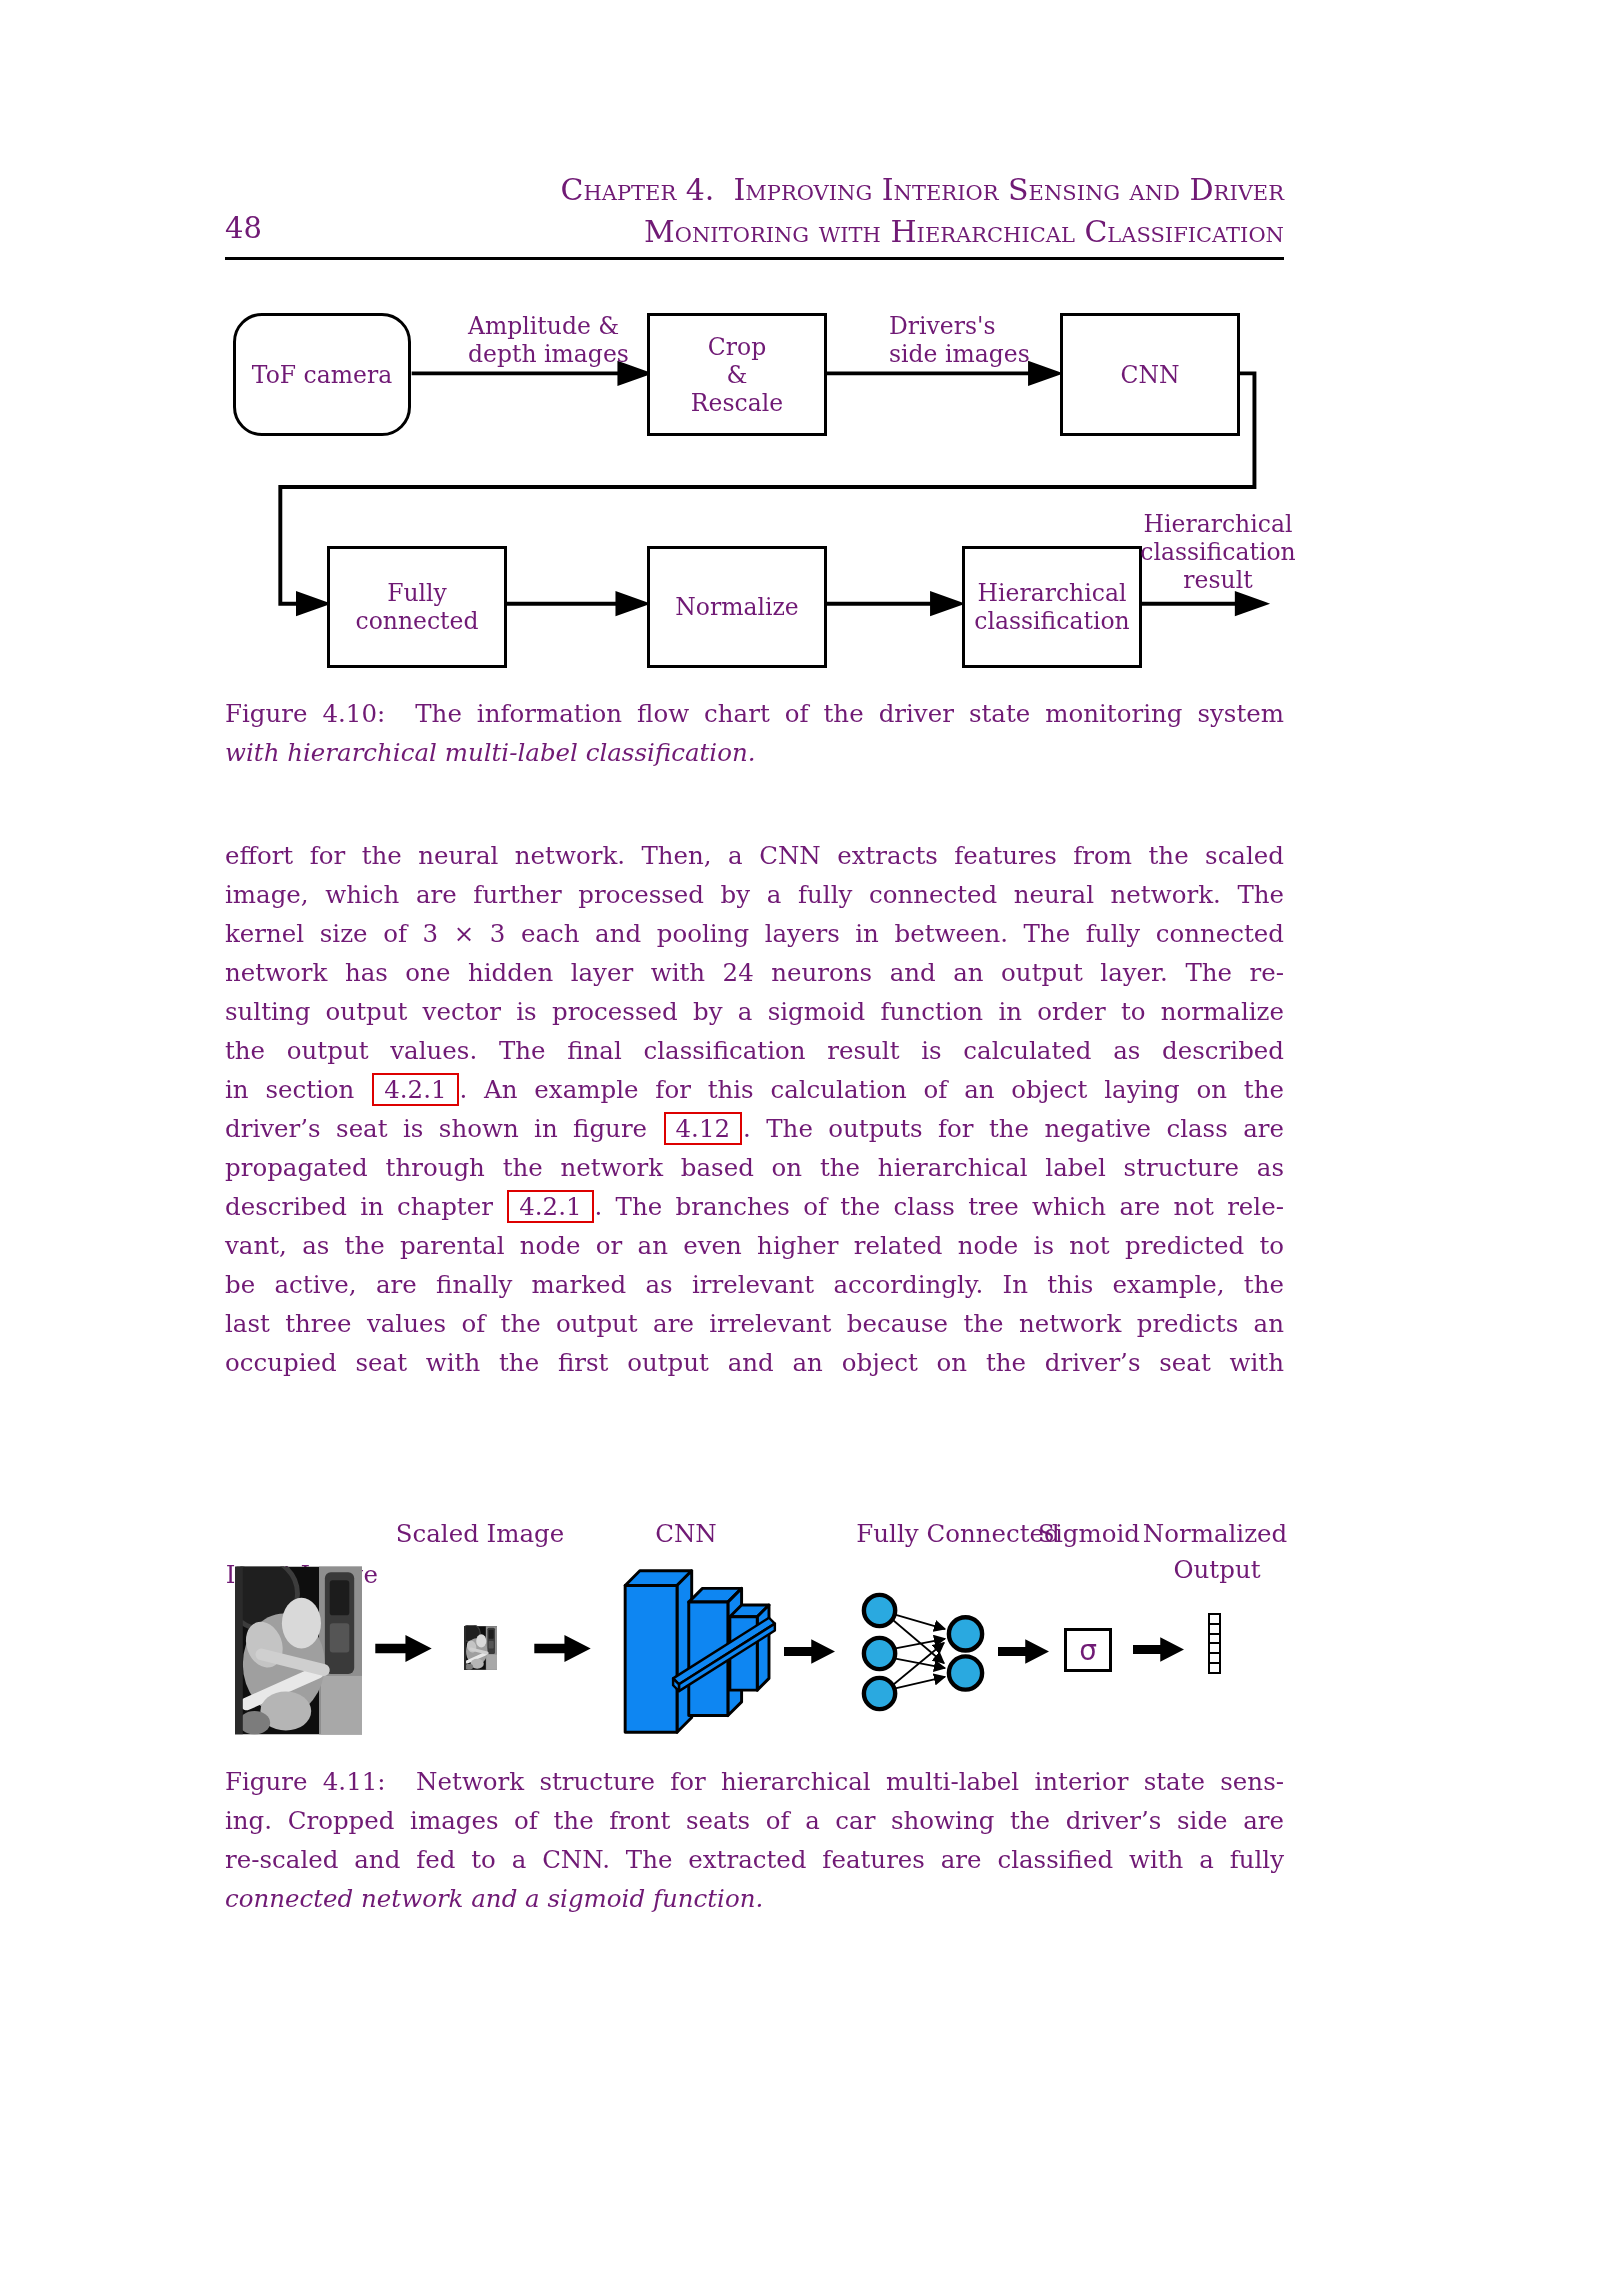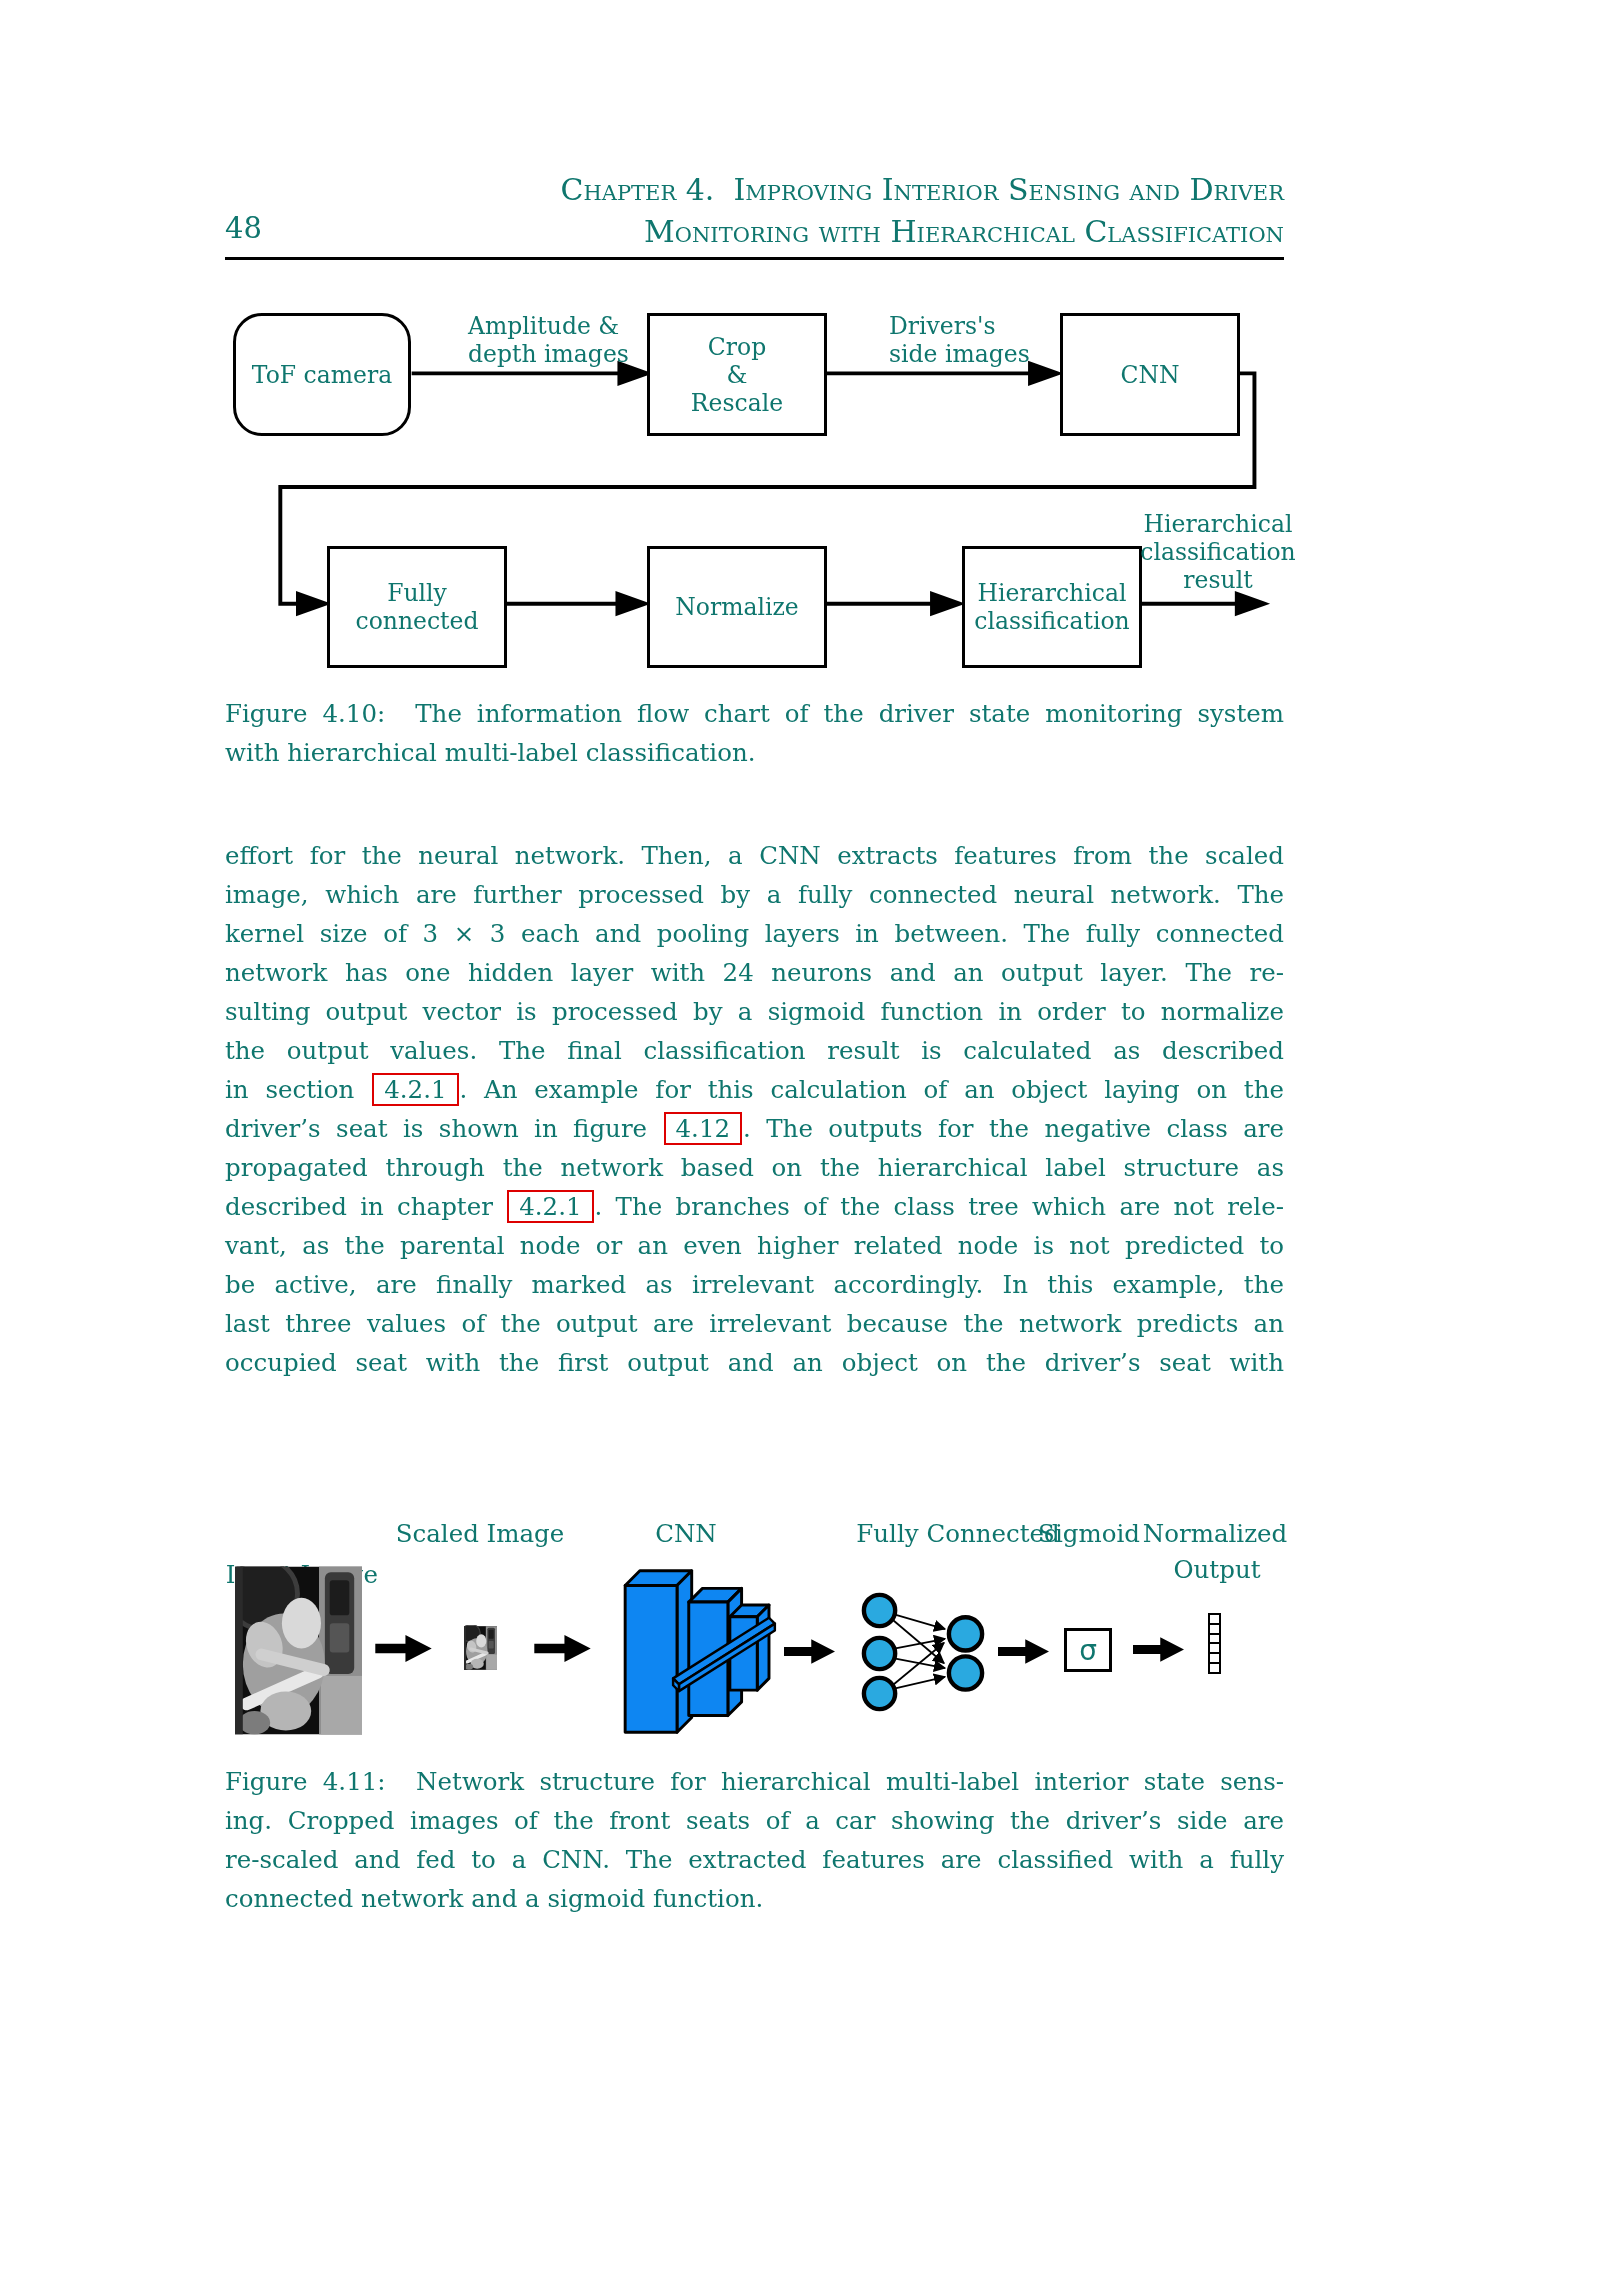--- a/index.html
+++ b/index.html
@@ -1,38 +1,38 @@
 <!DOCTYPE html>
 <html style="--cnn-blue: #0e86f2; --node-blue: #2aa9e0; --link-red: #dd0000;"><head>
 <meta charset="utf-8">
 <style>
   html,body{margin:0;padding:0;background:#ffffff;}
   #page{
     position:relative; width:1621px; height:2293px; background:#ffffff;
-    font-family:"DejaVu Serif","Liberation Serif",serif; color:#0f766e; overflow:hidden;
+    font-family:"DejaVu Serif","Liberation Serif",serif; color:#701a75; overflow:hidden;
   }
   
   #running-head{position:absolute; left:225px; top:169px; width:1059px; text-align:right;}
   .hline{font-variant:small-caps; font-size:30px; line-height:42px; white-space:nowrap;}
   #page-number{position:absolute; left:225px; top:211px; font-size:29px;}
   #head-rule{position:absolute; left:225px; top:257px; width:1059px; height:2.9px; background:#000;}
 
   
   #fig410-lines{position:absolute; left:0; top:0; width:1621px; height:784px; pointer-events:none;}
   .fbox{
     position:absolute; box-sizing:border-box; border:3.9px solid #000; background:#fff;
     display:flex; flex-direction:column; align-items:center; justify-content:center;
     font-size:23.5px; line-height:28px; text-align:center;
   }
   .elabel{position:absolute; font-size:23.5px; line-height:28px; white-space:nowrap;}
 
   
   .textcol{position:absolute; left:225px; width:1059px;}
   .tline{line-height:39px; font-size:24.5px; text-align:justify; text-align-last:justify;}
-  .tline.noj{text-align-last:left;}
+  .tline.noj{text-align-last:left;font-style:italic;}
   .ref{
     display:inline-block; border:2px solid var(--link-red,#d00); padding:0 10px; margin:0 1px;
     line-height:29px;
   }
 
   
   .nlabel{position:absolute; transform:translateX(-50%); font-size:24.5px; line-height:29px; white-space:nowrap;}
   .bigarrow{position:absolute;}
   #sigma-box{
     position:absolute; left:1064px; top:1628px; width:48px; height:44px; box-sizing:border-box;

